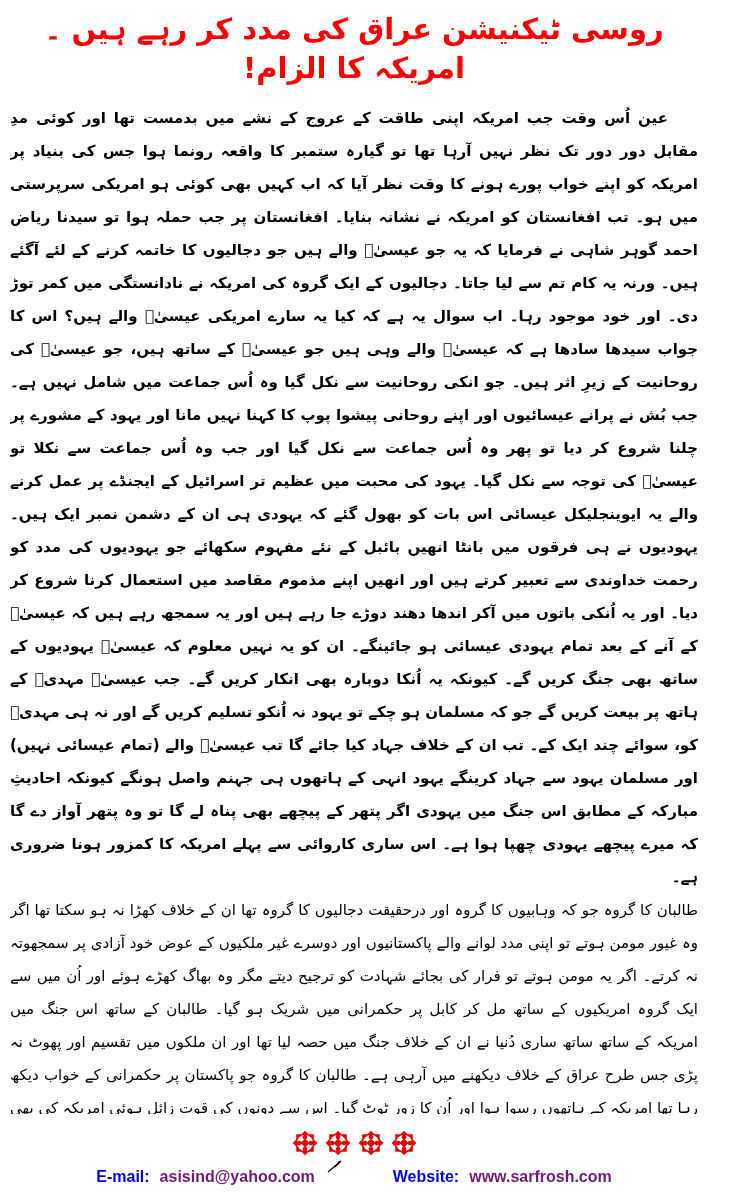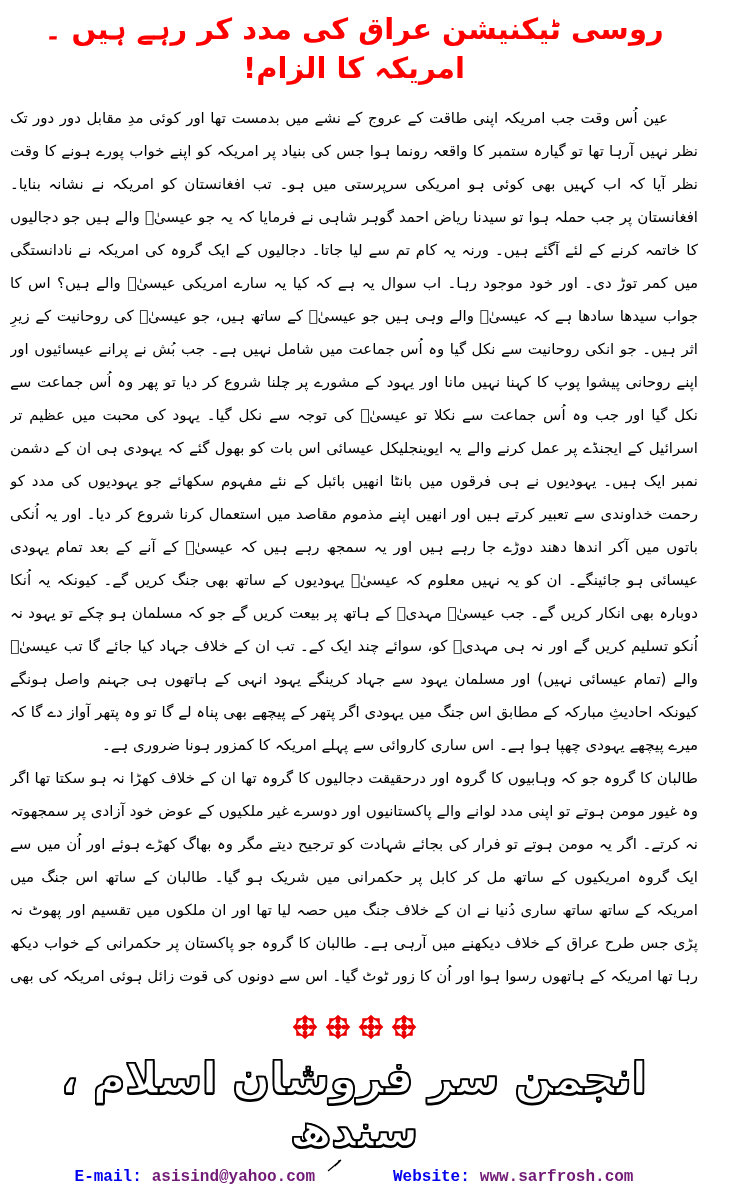--- a/index.html
+++ b/index.html
@@ -32,21 +32,21 @@
   .article {
     direction: rtl;
     text-align: justify;
     color: #000000;
     font-size: 15px;
     line-height: 33px;
     flex: 0 1 auto;
     overflow: hidden;
   }
   .article p { text-align: justify; }
-  .para-indent { text-indent: 30px; }
+  .para-indent { text-indent: 30px; font-weight: bold; }
   .ornaments {
     display: flex;
     justify-content: center;
     align-items: center;
     gap: 3px;
     margin: 14px 0 10px 0;
   }
   .ornaments svg { display: block; }
   .org-name {
     direction: rtl;
@@ -61,21 +61,21 @@
        0    2px 0 #000;
     line-height: 1.2;
     margin-bottom: 10px;
     font-family: "DejaVu Sans", sans-serif;
   }
   .contact-row {
     display: flex;
     justify-content: center;
     align-items: baseline;
     gap: 10px;
-    font-family: Liberation Mono, monospace;
+    font-family: Liberation Sans, sans-serif;
     font-weight: bold;
     font-size: 16px;
     color: #0000ee;
     margin-bottom: 8px;
     white-space: nowrap;
   }
   .contact-label { color: #0000ee; }
   .contact-value { color: #701a75; text-decoration: none; }
   .contact-gap { width: 44px; display: inline-block; }
   .pen-mark {
@@ -134,21 +134,20 @@
       <rect x="5" y="5" width="14" height="14" fill="#e90000" transform="rotate(45 12 12)"></rect>
       <circle cx="12" cy="12" r="6.4" fill="#ffffff"></circle>
       <rect x="9.4" y="9.4" width="5.2" height="5.2" fill="#e90000" transform="rotate(45 12 12)"></rect>
       <circle cx="12" cy="7.2" r="1.9" fill="#e90000"></circle>
       <circle cx="12" cy="16.8" r="1.9" fill="#e90000"></circle>
       <circle cx="7.2" cy="12" r="1.9" fill="#e90000"></circle>
       <circle cx="16.8" cy="12" r="1.9" fill="#e90000"></circle>
     </svg>
   </div>
 
-  <div class="org-name">انجمن سر فروشان اسلام ، سندھ</div>
 
   <div class="contact-row">
     <span class="contact-label">E-mail:</span>
     <span class="contact-value">asisind@yahoo.com</span>
     <span class="pen-mark">
       <svg width="16" height="13" viewBox="0 0 16 13">
         <path d="M1 12 C 5 9, 9 5, 14 1 M8 7 C 10 5, 12 3.5, 14 1 M14 1 L 11 2.2" stroke="#000000" stroke-width="1.2" fill="none"></path>
       </svg>
     </span>
     <span class="contact-gap"></span>

